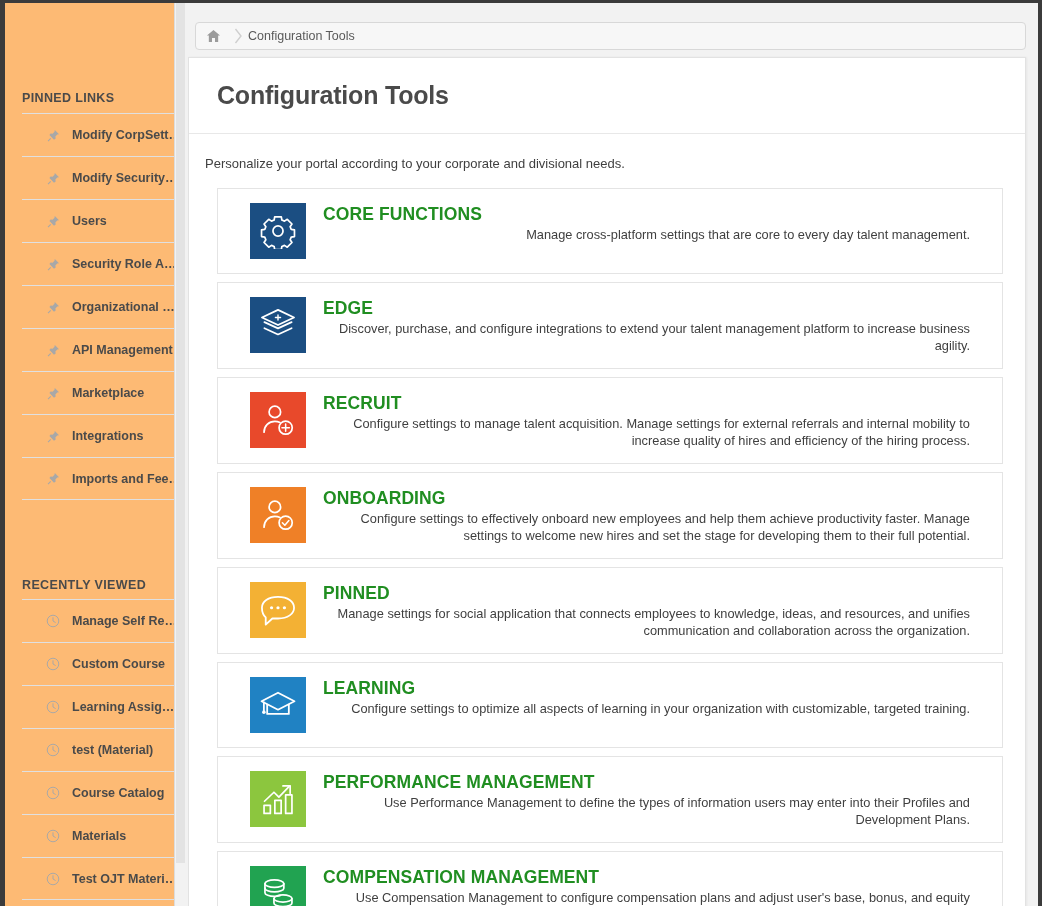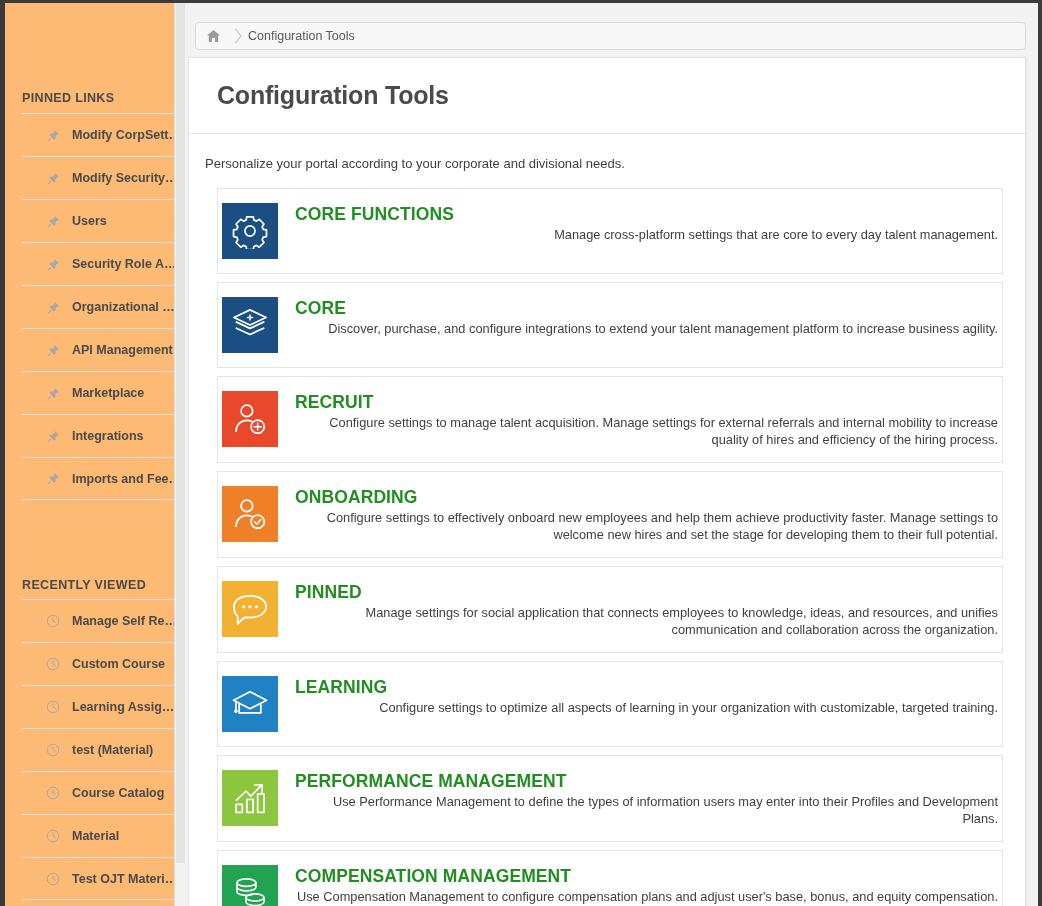--- a/index.html
+++ b/index.html
@@ -180,21 +180,21 @@
   }
 
   
   #cards {
     margin: 17px 22px 0 28px;
   }
   .card {
     border: 1px solid #e4e4e4;
     background: #fff;
     box-sizing: border-box;
-    padding: 14px 4px;
+    padding: 14px 32px;
     display: flex;
     align-items: flex-start;
     margin-bottom: 8px;
     cursor: pointer;
   }
   .card-icon {
     width: 56px;
     height: 56px;
     flex: 0 0 56px;
     display: flex;
@@ -377,21 +377,21 @@
           </span>
           <span class="side-label">Course Catalog</span>
         </li>
         <li class="side-item">
           <span class="side-icon">
             <svg width="14" height="14" viewBox="0 0 16 16" aria-hidden="true">
               <circle cx="8" cy="8" r="6.6" fill="none" stroke="#a8a8a8" stroke-width="1.1"></circle>
               <path d="M8 4.3 L8 8 L10.6 9.6" fill="none" stroke="#a8a8a8" stroke-width="1.1" stroke-linecap="round"></path>
             </svg>
           </span>
-          <span class="side-label">Material</span>
+          <span class="side-label">Materials</span>
         </li>
         <li class="side-item">
           <span class="side-icon">
             <svg width="14" height="14" viewBox="0 0 16 16" aria-hidden="true">
               <circle cx="8" cy="8" r="6.6" fill="none" stroke="#a8a8a8" stroke-width="1.1"></circle>
               <path d="M8 4.3 L8 8 L10.6 9.6" fill="none" stroke="#a8a8a8" stroke-width="1.1" stroke-linecap="round"></path>
             </svg>
           </span>
           <span class="side-label">Test OJT Materi…</span>
         </li>
@@ -443,21 +443,21 @@
               <svg width="38" height="34" viewBox="0 0 40 36">
                 <g stroke="#ffffff" fill="none" stroke-width="1.9" stroke-linejoin="round" stroke-linecap="round">
                   <path d="M20 2 L37 10 L20 18 L3 10 Z"></path>
                   <path d="M5.6 15 L20 21.6 L34.4 15"></path>
                   <path d="M5.6 21.4 L20 28 L34.4 21.4"></path>
                   <path d="M20 7.3 v5.4 M17.3 10 h5.4" stroke-width="1.5"></path>
                 </g>
               </svg>
             </div>
             <div class="card-body">
-              <div class="card-title">CORE</div>
+              <div class="card-title">EDGE</div>
               <div class="card-desc">Discover, purchase, and configure integrations to extend your talent management platform to increase business agility.</div>
             </div>
           </div>
           <div class="card">
             <div class="card-icon" style="background: rgb(232, 73, 43);">
               <svg width="36" height="36" viewBox="0 0 40 40">
                 <g stroke="#ffffff" fill="none" stroke-width="1.9" stroke-linejoin="round" stroke-linecap="round">
                   <circle cx="16.5" cy="11" r="6.4"></circle>
                   <path d="M4.5 33.5 c0-7 5.4-12 12-12 2.1 0 4 0.45 5.7 1.25"></path>
                   <circle cx="28.5" cy="28.5" r="7.3"></circle>

